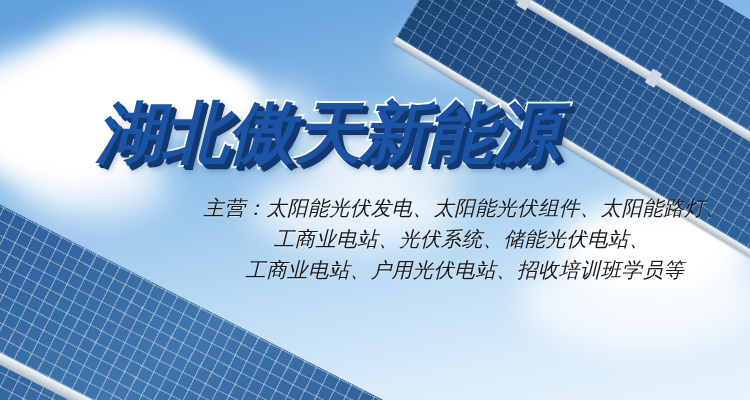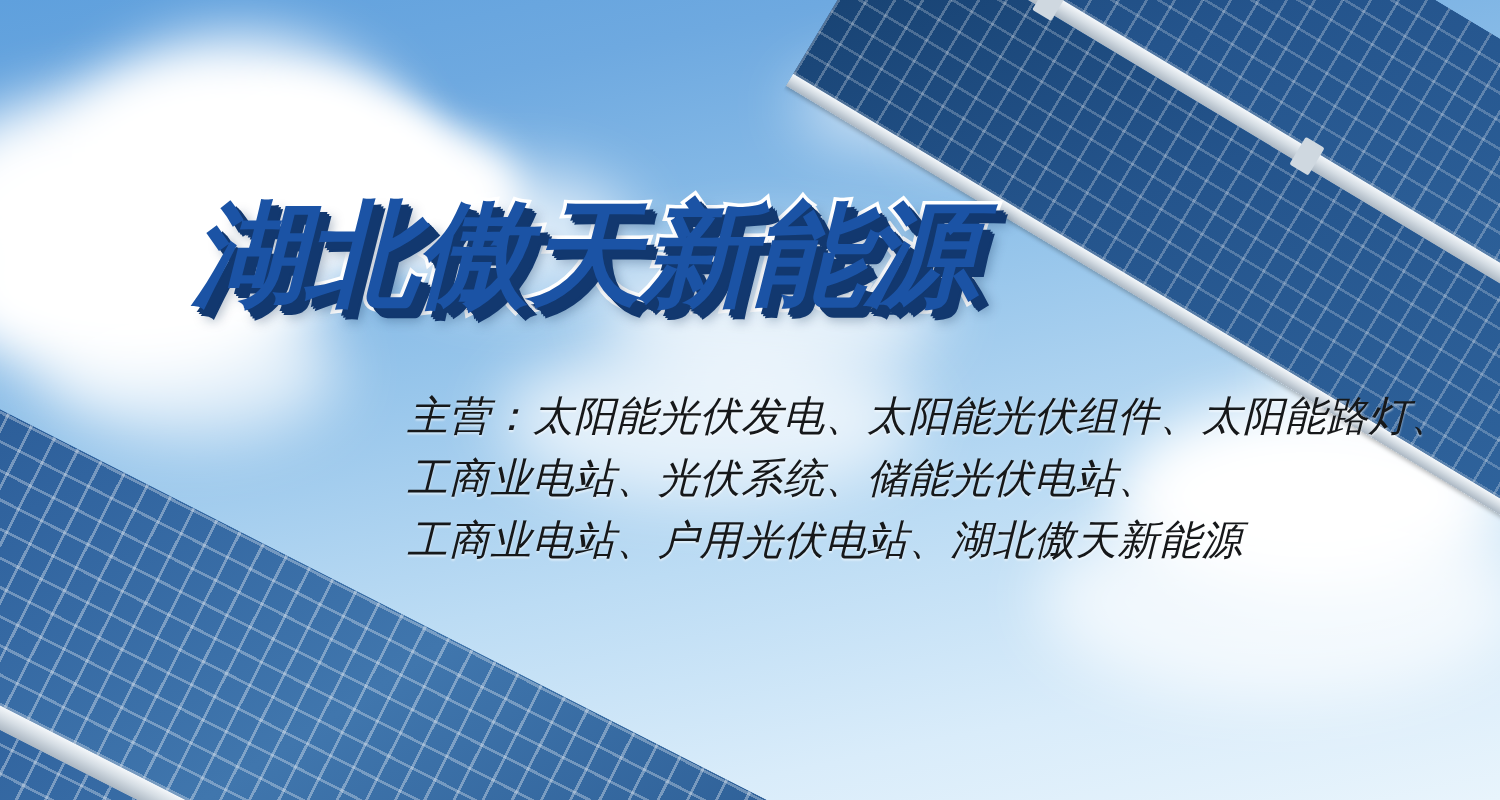--- a/index.html
+++ b/index.html
@@ -40,36 +40,36 @@
 
   
   #arrayBL{left:-170px;top:118px;width:640px;height:430px;transform:rotate(27deg);transform-origin:0 0;}
   #arrayBL2{left:-230px;top:320px;width:700px;height:300px;transform:rotate(27deg);transform-origin:0 0;}
   
   #arrayTR{left:498px;top:-132px;width:420px;height:230px;transform:rotate(31deg);transform-origin:0 0;}
 
   
   #title{
     position:absolute;left:96px;top:100px;
-    font-size:57px;line-height:1;font-weight:bold;font-style:italic;
+    font-size:67px;line-height:1;font-weight:bold;font-style:italic;
     letter-spacing:-1px;
     color:#1b53a5;
     font-family:"DejaVu Sans","Liberation Sans",sans-serif;
     white-space:nowrap;
     -webkit-text-stroke:3.5px #ffffff;
     paint-order:stroke fill;
     text-shadow:
       4px 4px 0 #12386f,
       5px 5px 0 #12386f,
       3px 3px 0 #12386f,
       6px 6px 6px rgba(10,40,80,.35);
   }
   #subtitle{
     position:absolute;right:24px;top:193px;
-    text-align:left;
+    text-align:center;
     font-style:italic;
     font-size:20.5px;line-height:31px;
     color:#16181a;
     font-family:"DejaVu Sans","Liberation Sans",sans-serif;
     letter-spacing:.4px;
     white-space:nowrap;
     text-shadow:0 1px 1px rgba(255,255,255,.55);
   }
   #subtitle div{ }
   .sub-l2{padding-right:6px;}
@@ -126,16 +126,16 @@
   <div class="panelwrap" id="arrayBL2">
     <div class="panel dark" style="left:0;top:0;width:700px;height:140px;"></div>
 
   </div>
 
   <div id="title">湖北傲天新能源</div>
 
   <div id="subtitle">
     <div class="sub-l1">主营：太阳能光伏发电、太阳能光伏组件、太阳能路灯、</div>
     <div class="sub-l2">工商业电站、光伏系统、储能光伏电站、</div>
-    <div class="sub-l3">工商业电站、户用光伏电站、湖北傲天新能源</div>
+    <div class="sub-l3">工商业电站、户用光伏电站、招收培训班学员等</div>
   </div>
 
 </div>
 
 </body></html>

